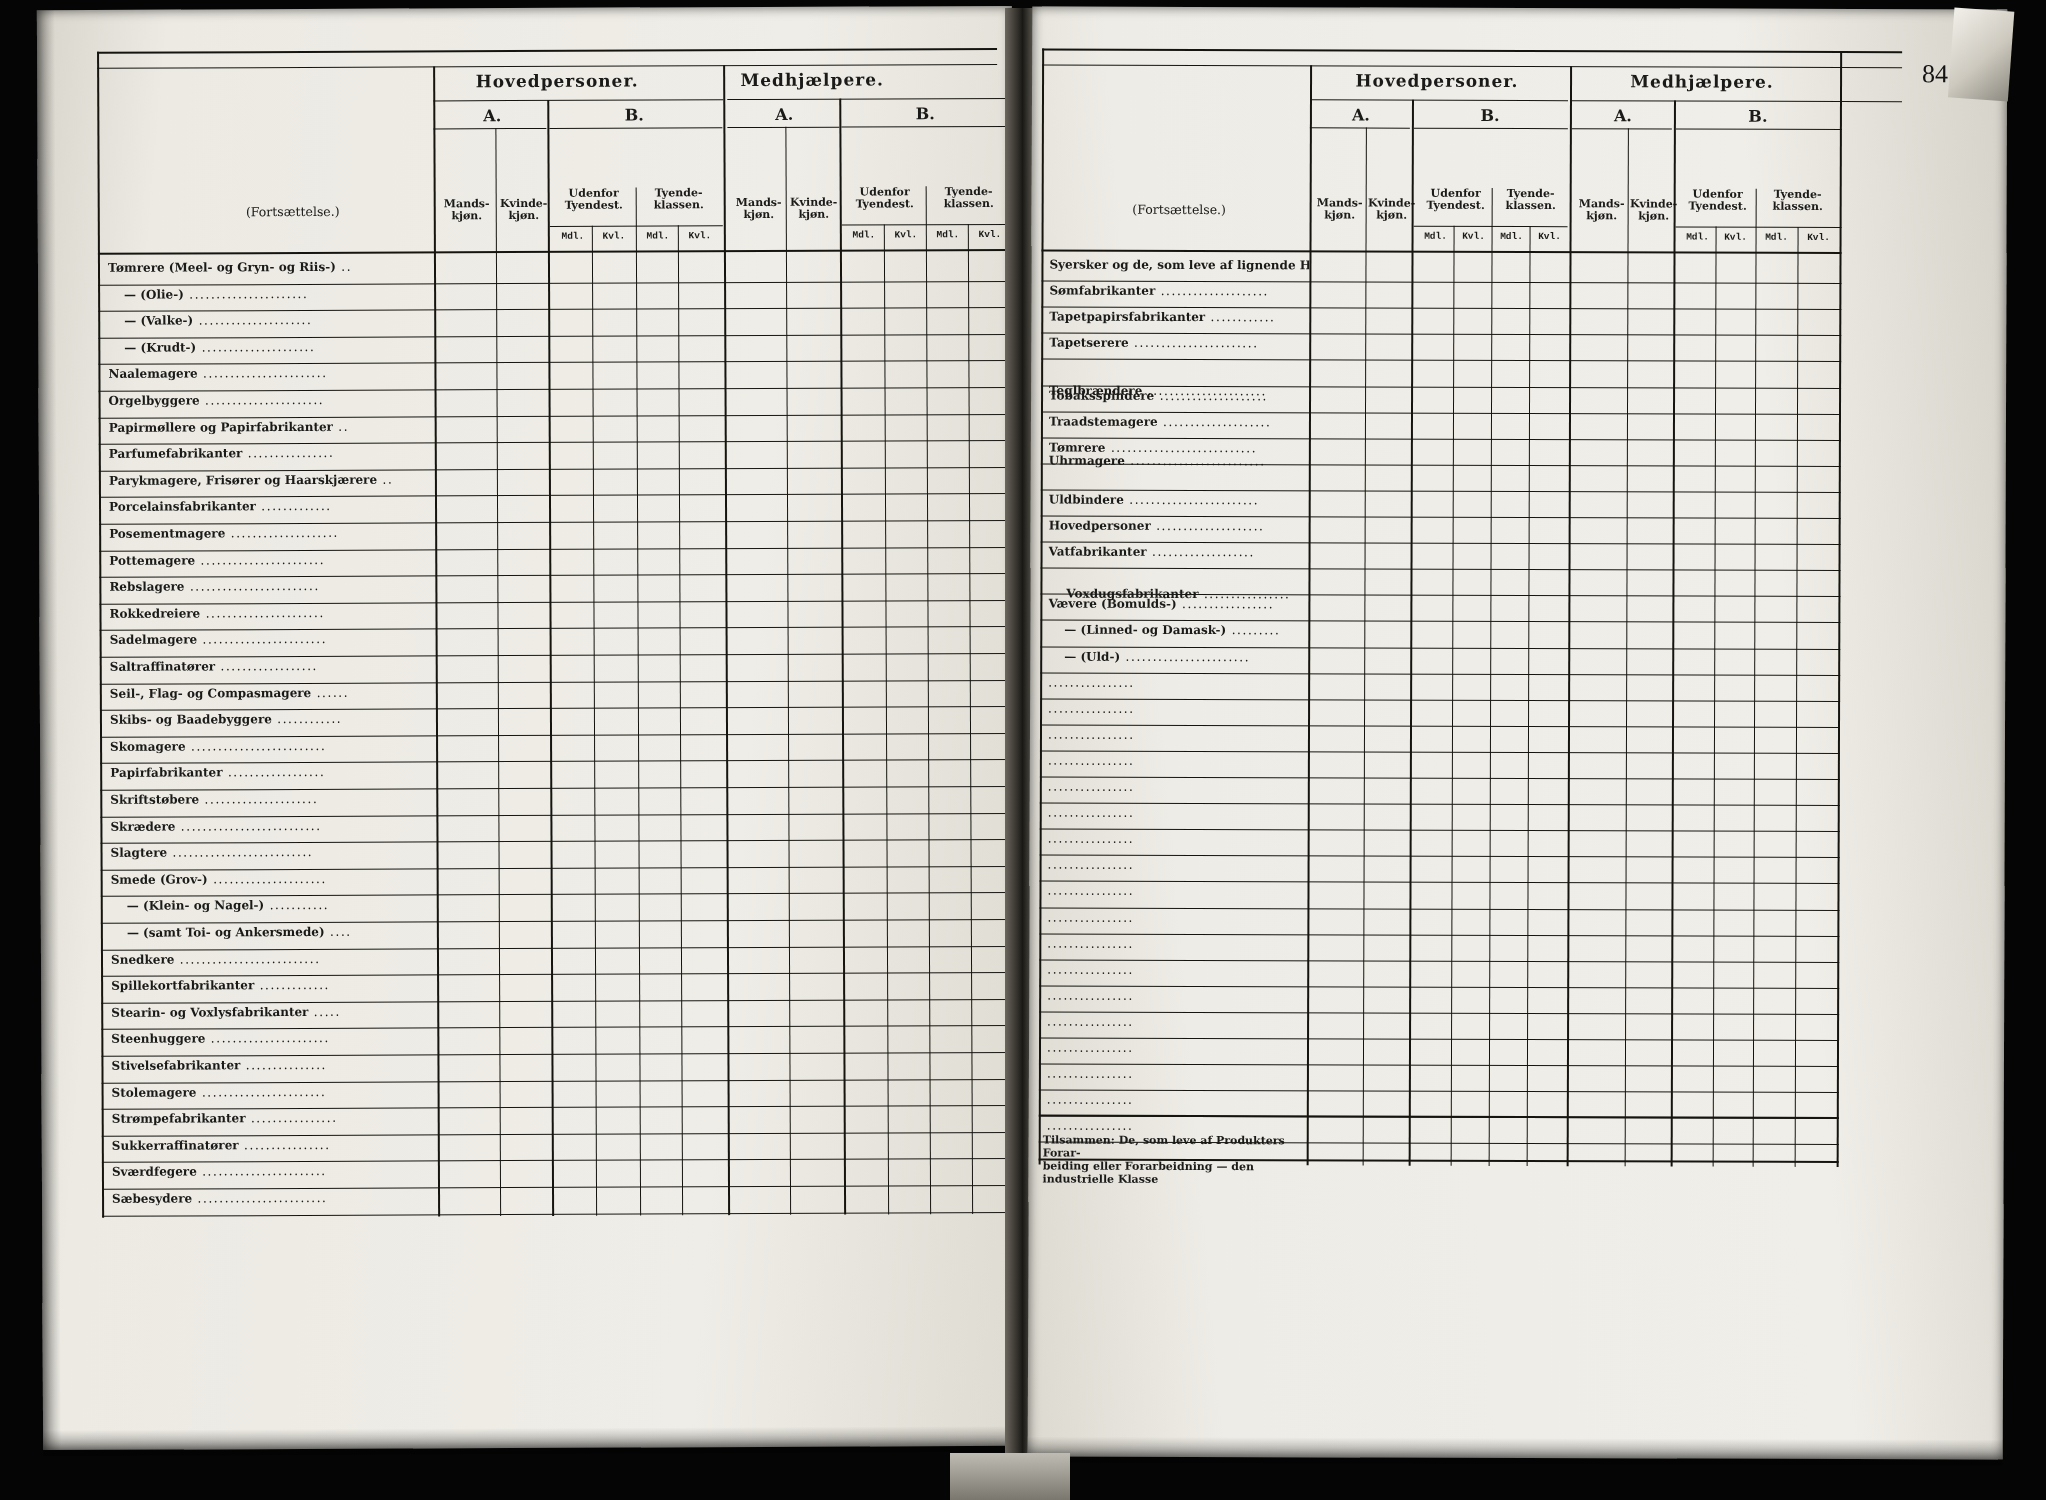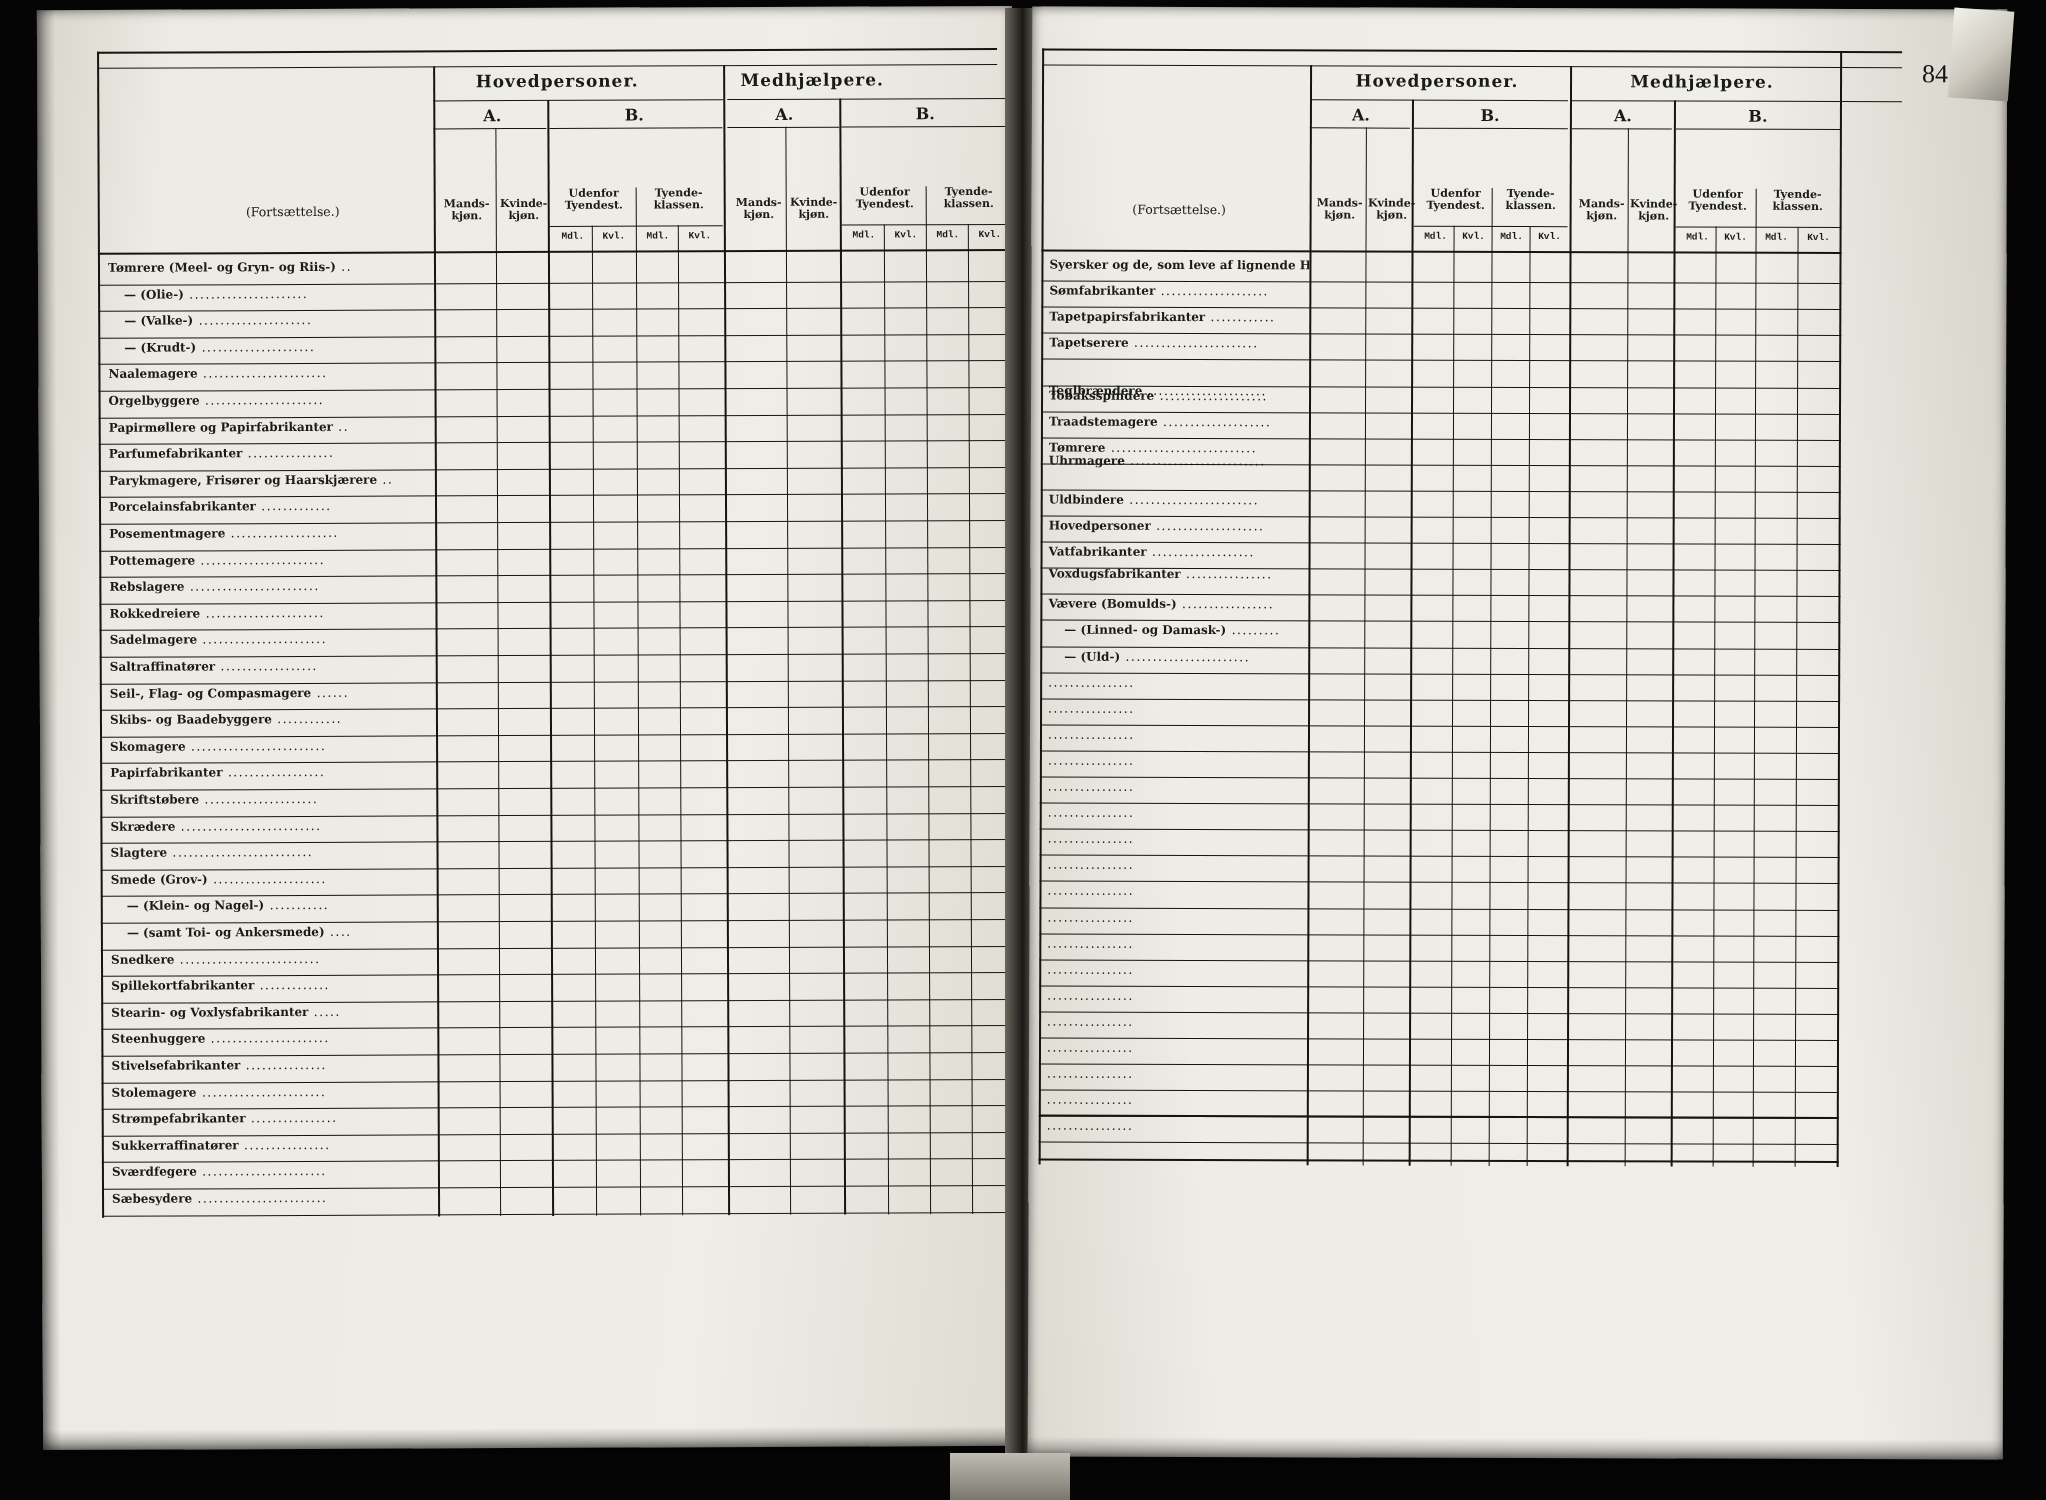--- a/index.html
+++ b/index.html
@@ -315,21 +315,21 @@
           <div class="pg rowlabel" style="left: 18px; top: 433.7px; width: 260px; overflow: hidden;"><span>Tømrere</span><span class="dots"> ...........................</span></div>
           <div class="hline" style="left: 10px; top: 482.9px; width: 800px;"></div>
           <div class="pg rowlabel" style="left: 18px; top: 447px; width: 260px; overflow: hidden;"><span>Uhrmagere</span><span class="dots"> .........................</span></div>
           <div class="hline" style="left: 10px; top: 509px; width: 800px;"></div>
           <div class="pg rowlabel" style="left: 18px; top: 485.9px; width: 260px; overflow: hidden;"><span>Uldbindere</span><span class="dots"> ........................</span></div>
           <div class="hline" style="left: 10px; top: 535.1px; width: 800px;"></div>
           <div class="pg rowlabel" style="left: 18px; top: 512px; width: 260px; overflow: hidden;"><span>Hovedpersoner</span><span class="dots"> ....................</span></div>
           <div class="hline" style="left: 10px; top: 561.2px; width: 800px;"></div>
           <div class="pg rowlabel" style="left: 18px; top: 538.1px; width: 260px; overflow: hidden;"><span>Vatfabrikanter</span><span class="dots"> ...................</span></div>
           <div class="hline" style="left: 10px; top: 587.3px; width: 800px;"></div>
-          <div class="pg rowlabel" style="left: 18px; top: 560px; width: 260px; overflow: hidden;"><span>Voxdugsfabrikanter</span><span class="dots"> ................</span></div>
+          <div class="pg rowlabel" style="left: 18px; top: 580px; width: 260px; overflow: hidden; text-align: center;"><span>Voxdugsfabrikanter</span><span class="dots"> ................</span></div>
           <div class="hline" style="left: 10px; top: 613.4px; width: 800px;"></div>
           <div class="pg rowlabel" style="left: 18px; top: 590.3px; width: 260px; overflow: hidden;"><span>Vævere (Bomulds-)</span><span class="dots"> .................</span></div>
           <div class="hline" style="left: 10px; top: 639.5px; width: 800px;"></div>
           <div class="pg rowlabel" style="left: 34px; top: 616.4px; width: 260px; overflow: hidden;"><span>—    (Linned- og Damask-)</span><span class="dots"> .........</span></div>
           <div class="hline" style="left: 10px; top: 665.6px; width: 800px;"></div>
           <div class="pg rowlabel" style="left: 34px; top: 642.5px; width: 260px; overflow: hidden;"><span>—    (Uld-)</span><span class="dots"> .......................</span></div>
           <div class="hline" style="left: 10px; top: 691.7px; width: 800px;"></div>
           <div class="pg rowlabel" style="left: 18px; top: 668.6px; width: 260px; overflow: hidden;"><span></span><span class="dots"> ................</span></div>
           <div class="hline" style="left: 10px; top: 717.8px; width: 800px;"></div>
           <div class="pg rowlabel" style="left: 18px; top: 694.7px; width: 260px; overflow: hidden;"><span></span><span class="dots"> ................</span></div>
@@ -362,20 +362,24 @@
           <div class="hline" style="left: 10px; top: 1083.2px; width: 800px;"></div>
           <div class="pg rowlabel" style="left: 18px; top: 1060.1px; width: 260px; overflow: hidden;"><span></span><span class="dots"> ................</span></div>
           <div class="hline" style="left: 10px; top: 1109.3px; width: 800px;"></div>
           <div class="pg rowlabel" style="left: 18px; top: 1086.2px; width: 260px; overflow: hidden;"><span></span><span class="dots"> ................</span></div>
           <div class="hline" style="left: 10px; top: 1135.4px; width: 800px;"></div>
           <div class="pg rowlabel" style="left: 18px; top: 1112.3px; width: 260px; overflow: hidden;"><span></span><span class="dots"> ................</span></div>
           <div class="hline thick" style="left: 10px; top: 1108px; width: 800px;"></div>
           <div class="hline thick" style="left: 10px; top: 1152px; width: 800px;"></div>
         </div>
 
+      <div class="pg rowlabel" style="left:14px;top:1114px;width:250px;font-size:11px;line-height:13px;white-space:pre-line;">
+        <span style="white-space:pre-line">Tilsammen: De, som leve af Produkters Forar-
+beiding eller Forarbeidning — den industrielle Klasse</span>
+      </div>
 
       <div class="vline thick" style="left:278px;top:58px;height:1100px;"></div>
       <div class="vline" style="left:334px;top:120px;height:1038px;"></div>
       <div class="vline thick" style="left:380px;top:92px;height:1066px;"></div>
       <div class="vline" style="left:422px;top:218px;height:940px;"></div>
       <div class="vline" style="left:460px;top:180px;height:978px;"></div>
       <div class="vline" style="left:498px;top:218px;height:940px;"></div>
       <div class="vline thick" style="left:538px;top:58px;height:1100px;"></div>
       <div class="vline" style="left:596px;top:120px;height:1038px;"></div>
       <div class="vline thick" style="left:642px;top:92px;height:1066px;"></div>

